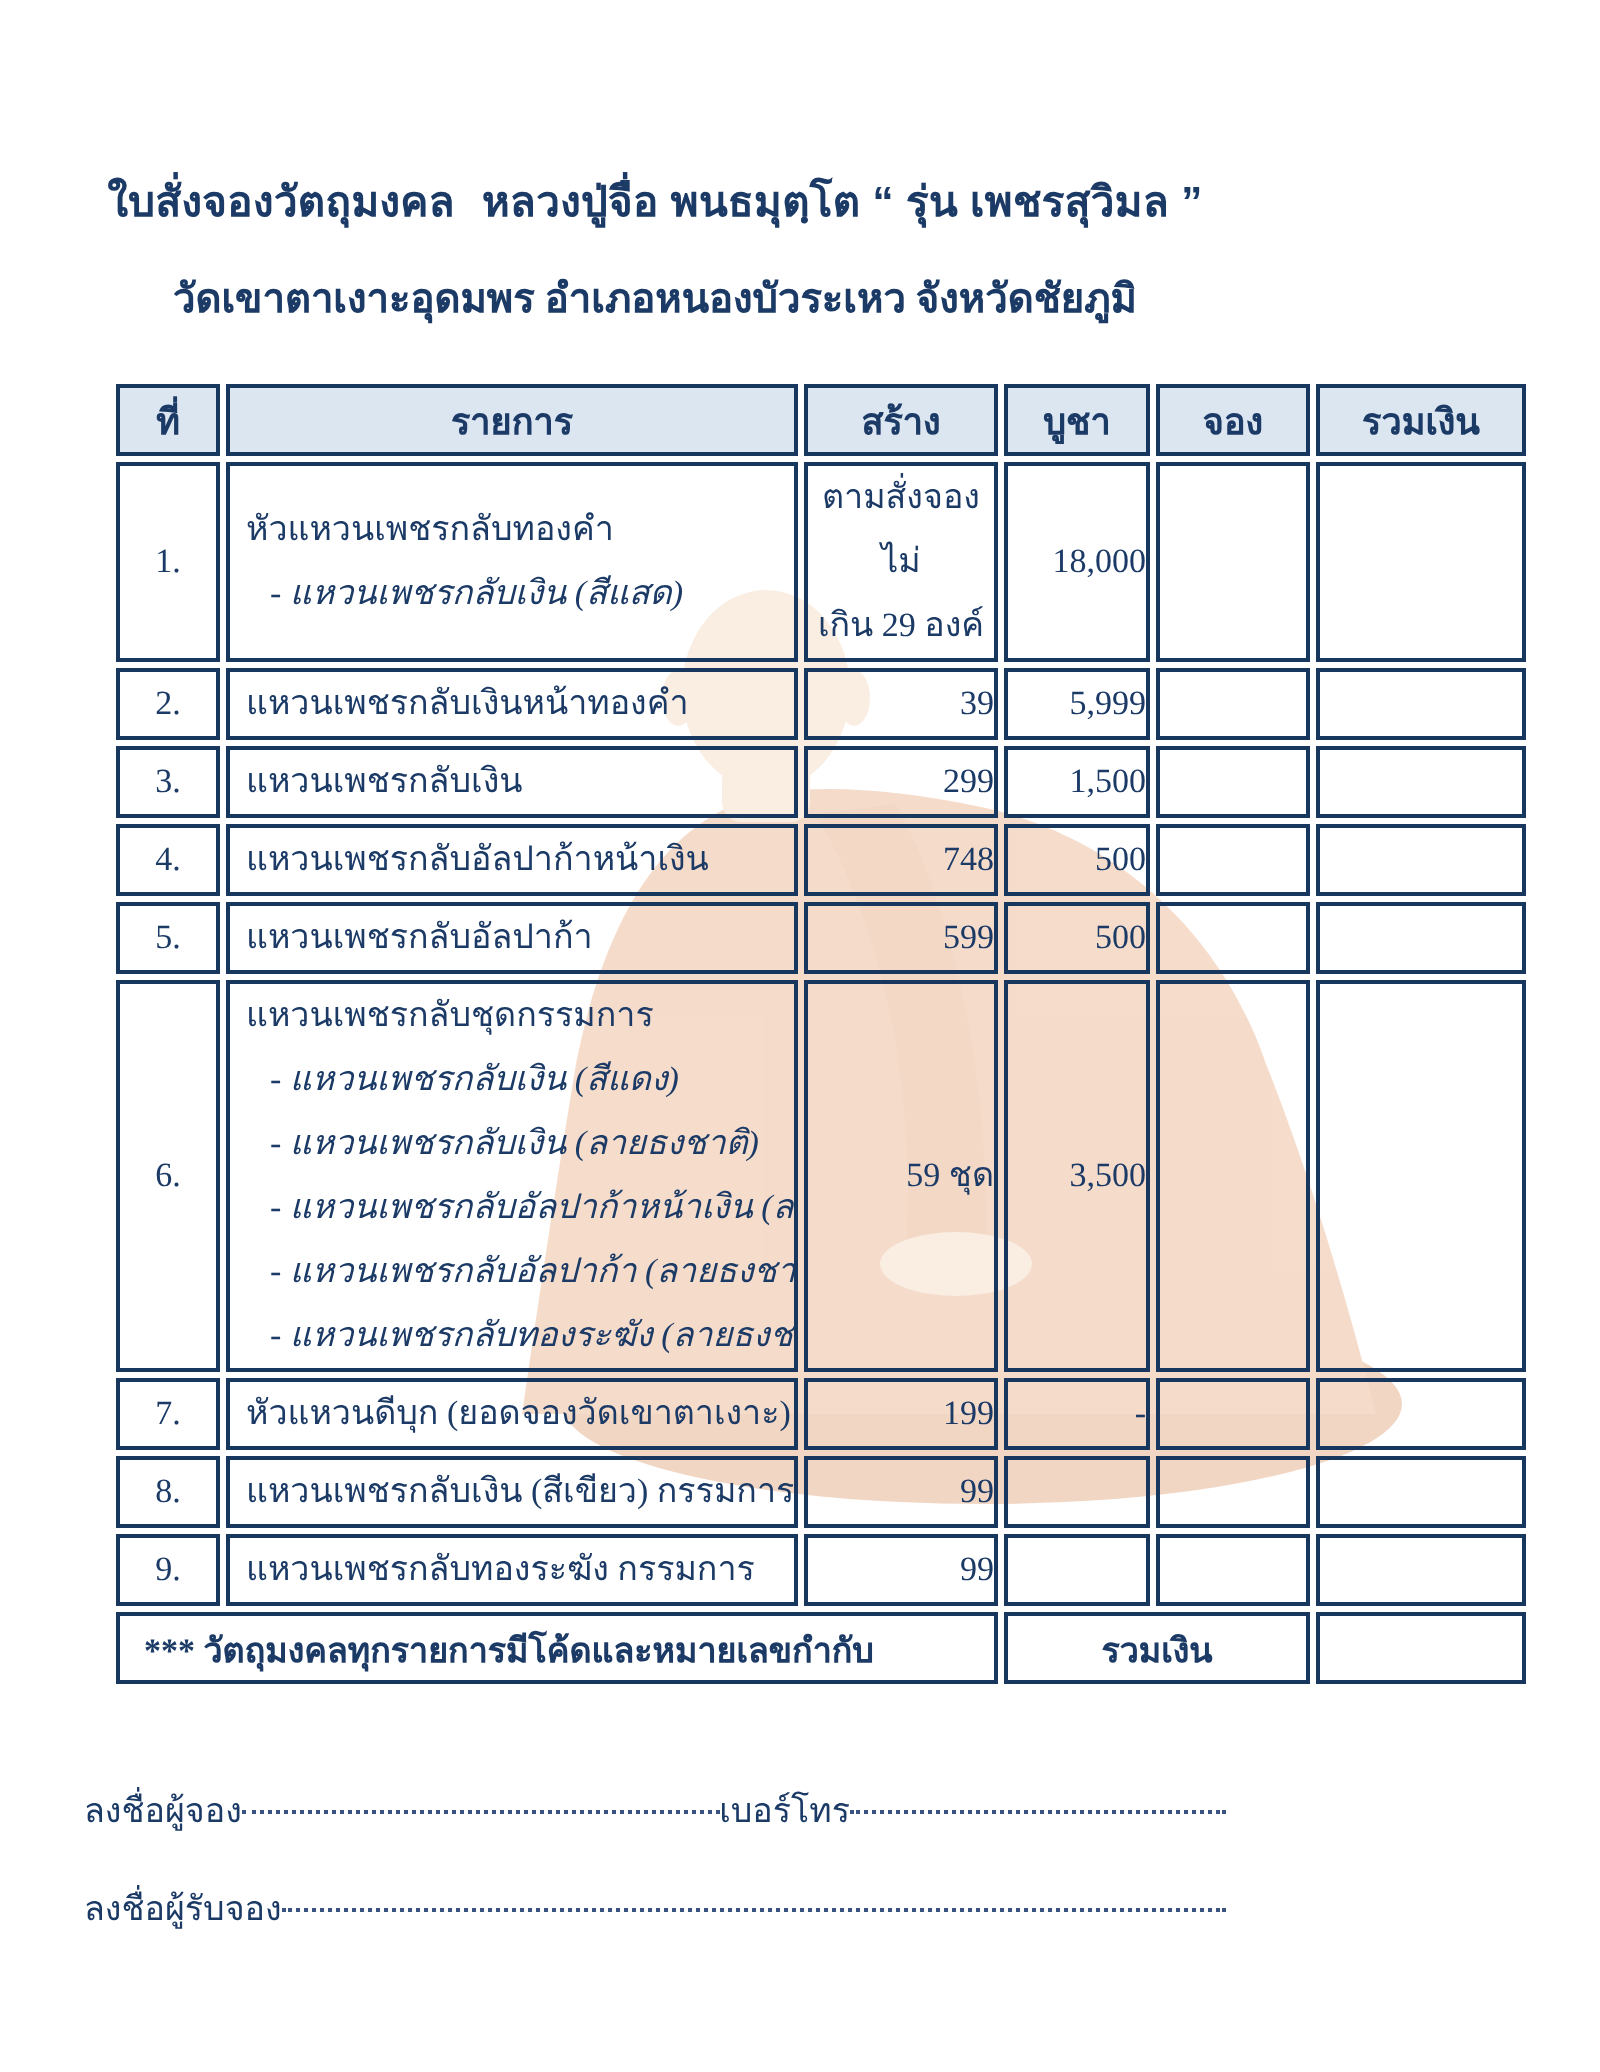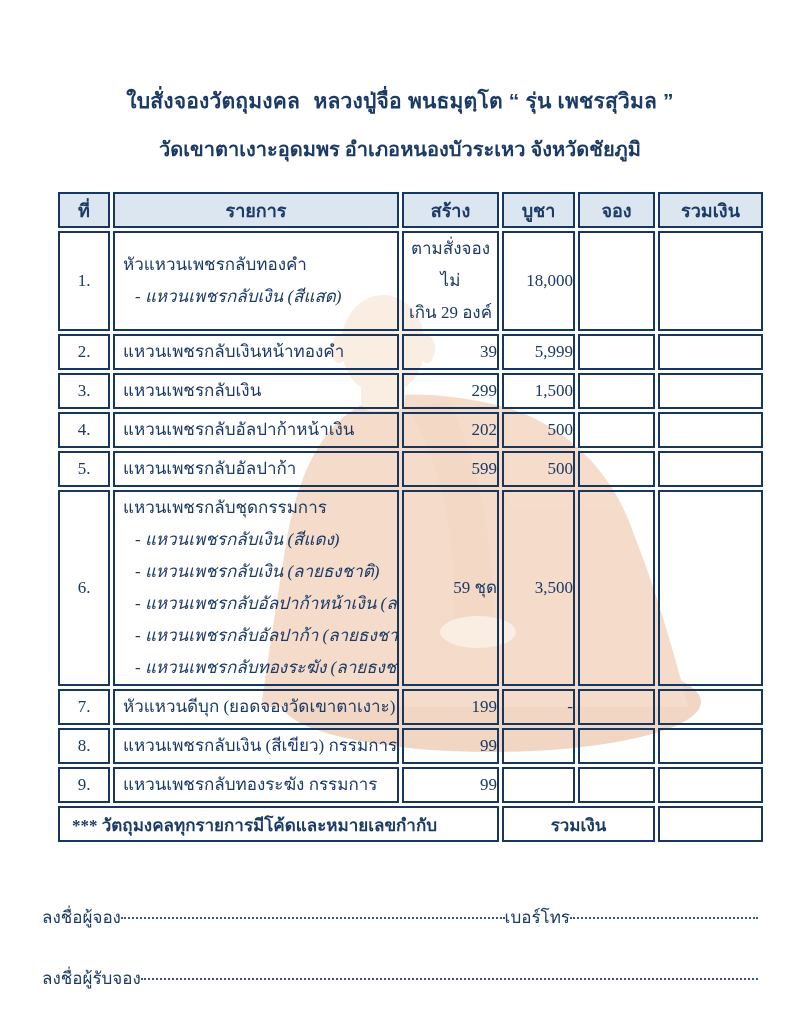--- a/index.html
+++ b/index.html
@@ -11,21 +11,21 @@
     --skin:#F0C6A3;
   }
   *{box-sizing:border-box;margin:0;padding:0;}
   body{
     width:800px;height:1036px;
     background:#ffffff;
     font-family:"Liberation Serif", serif;
     color:var(--text);
     overflow:hidden;
   }
-  .page{width:800px;height:1036px;padding-top:84px;position:relative;}
+  .page{width:655px;height:1036px;padding-top:84px;position:relative;}
 
   
   .title-line1{
     text-align:center;
     font-size:21px;
     font-weight:bold;
     color:var(--text);
     letter-spacing:0.2px;
   }
   .title-line1 .regular{font-weight:bold;font-family:"Liberation Serif",serif;}
@@ -94,21 +94,21 @@
   td.total-label-cell{
     background:var(--header-bg);
     text-align:center;
     font-weight:bold;
   }
   td.total-value-cell{background:#ffffff;}
 
   
   .signatures{margin:46px 42px 0 42px;font-size:17px;}
   .sig-row{display:flex;align-items:baseline;margin-bottom:22px;}
-  .sig-label{white-space:nowrap;margin-top:12px;}
+  .sig-label{white-space:nowrap;}
   .dots{
     border-bottom:2px dotted #3a5380;
     height:1px;
     transform:translateY(-4px);
   }
   .dots.grow{flex:1;}
   .dots.fixed{width:188px;}
 </style>
 </head>
 <body>
@@ -206,21 +206,21 @@
             <td class="price-cell">1,500</td>
             <td class="empty-cell"></td>
             <td class="empty-cell"></td>
           </tr>
           <tr>
             <td class="no-cell">4.</td>
             <td class="items-cell">
               <div class="item-line">แหวนเพชรกลับอัลปาก้าหน้าเงิน</div>
             </td>
             <td class="made-cell">
-              <div class="made-line made-right">202</div>
+              <div class="made-line made-right">748</div>
             </td>
             <td class="price-cell">500</td>
             <td class="empty-cell"></td>
             <td class="empty-cell"></td>
           </tr>
           <tr>
             <td class="no-cell">5.</td>
             <td class="items-cell">
               <div class="item-line">แหวนเพชรกลับอัลปาก้า</div>
             </td>

